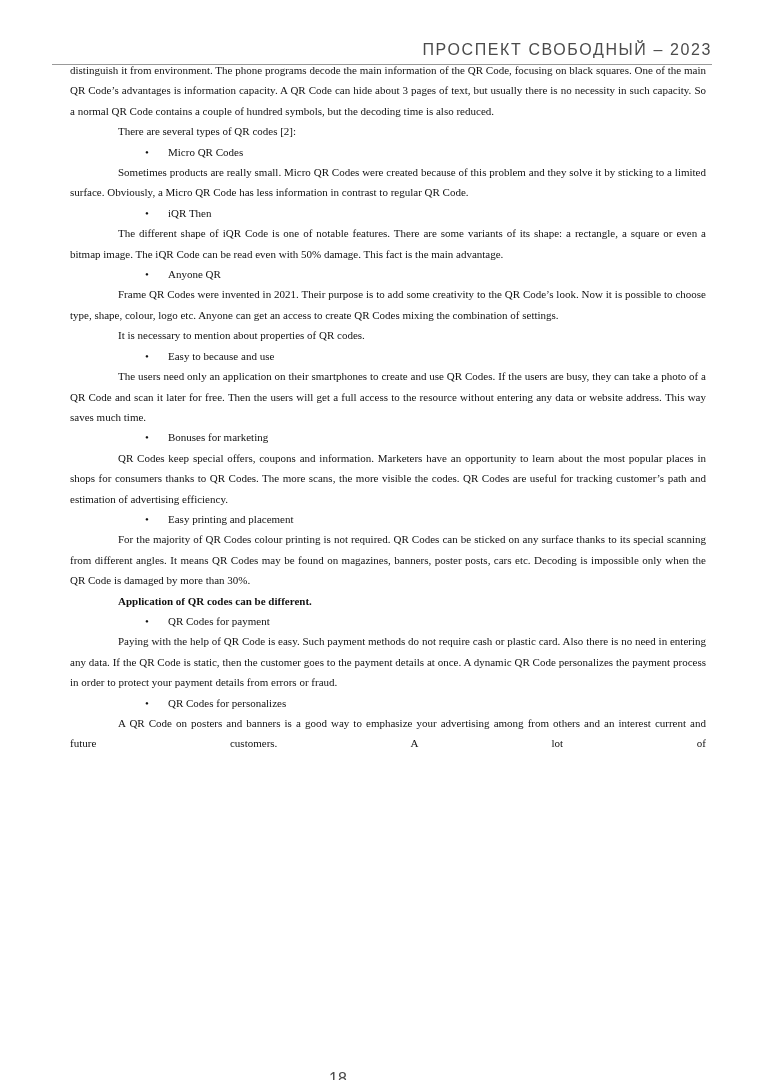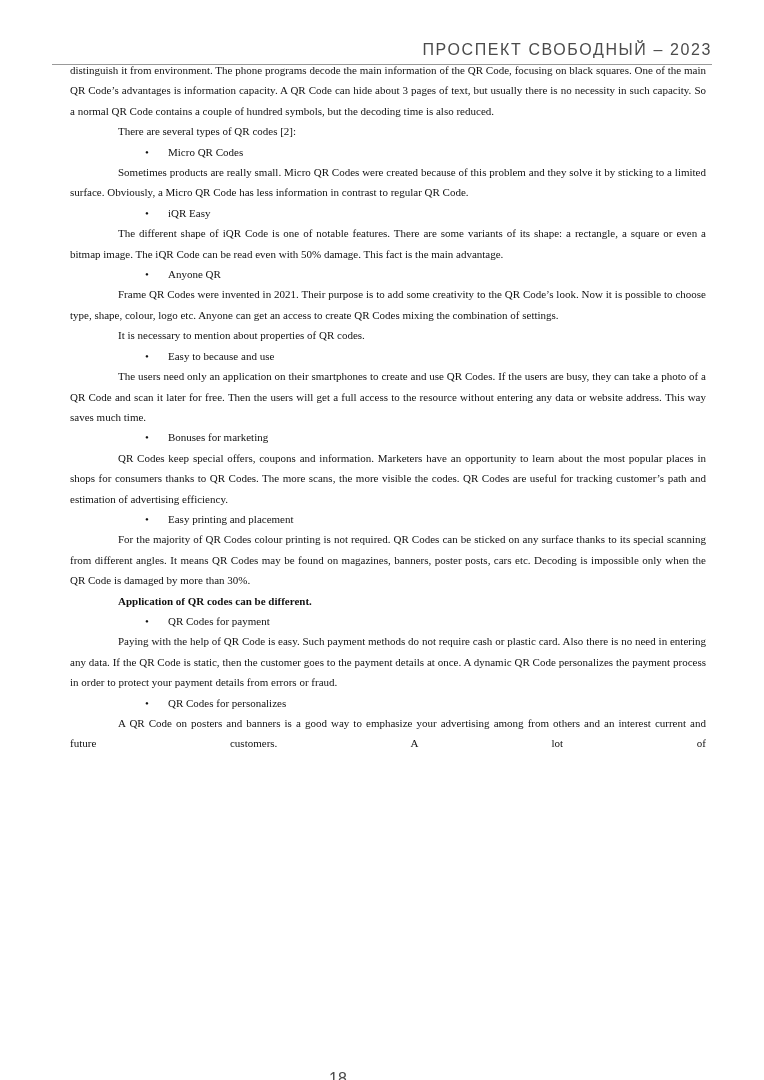--- a/index.html
+++ b/index.html
@@ -74,21 +74,21 @@
   <div class="content">
 
     <p class="no-indent">distinguish it from environment. The phone programs decode the main information of the QR Code, focusing on black squares. One of the main QR Code’s advantages is information capacity. A QR Code can hide about 3 pages of text, but usually there is no necessity in such capacity. So a normal QR Code contains a couple of hundred symbols, but the decoding time is also reduced.</p>
 
     <p>There are several types of QR codes [2]:</p>
 
     <div class="bullet"><span class="dot">•</span><span>Micro QR Codes</span></div>
 
     <p>Sometimes products are really small. Micro QR Codes were created because of this problem and they solve it by sticking to a limited surface. Obviously, a Micro QR Code has less information in contrast to regular QR Code.</p>
 
-    <div class="bullet"><span class="dot">•</span><span>iQR Easy</span></div>
+    <div class="bullet"><span class="dot">•</span><span>iQR Then</span></div>
 
     <p>The different shape of iQR Code is one of notable features. There are some variants of its shape: a rectangle, a square or even a bitmap image. The iQR Code can be read even with 50% damage. This fact is the main advantage.</p>
 
     <div class="bullet"><span class="dot">•</span><span>Anyone QR</span></div>
 
     <p>Frame QR Codes were invented in 2021. Their purpose is to add some creativity to the QR Code’s look. Now it is possible to choose type, shape, colour, logo etc. Anyone can get an access to create QR Codes mixing the combination of settings.</p>
 
     <p>It is necessary to mention about properties of QR codes.</p>
 
     <div class="bullet"><span class="dot">•</span><span>Easy to because and use</span></div>

